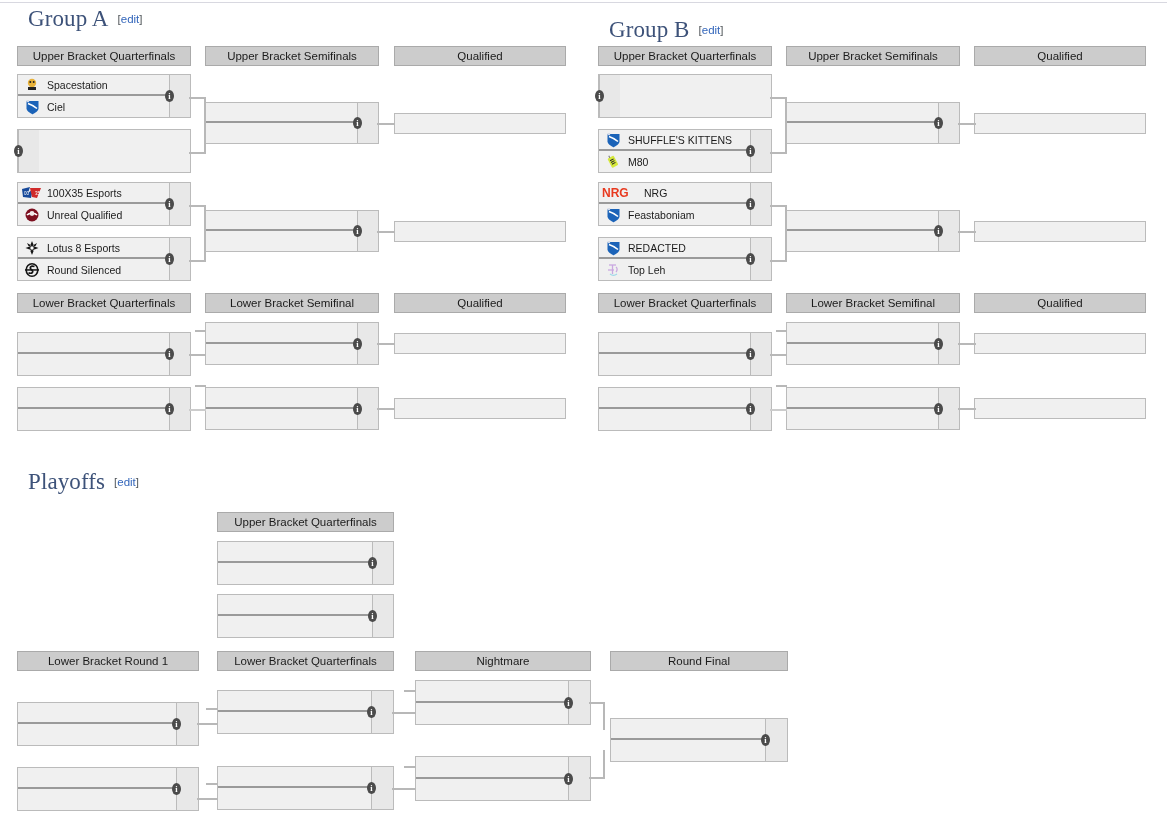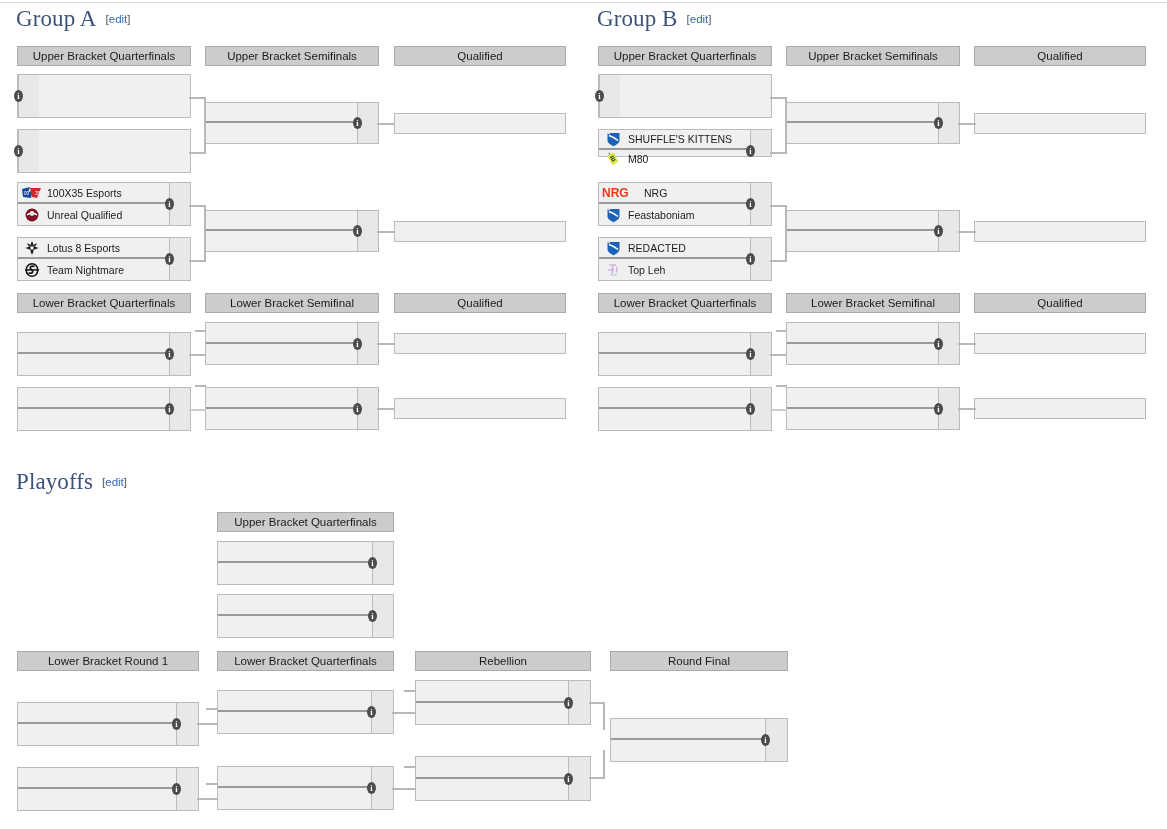--- a/index.html
+++ b/index.html
@@ -18,20 +18,21 @@
     width: 1167px; height: 1px;
     background: #d8d8e0;
   }
 
   
   .sec-head {
     position: absolute;
     white-space: nowrap;
     font-family: "Liberation Serif", serif;
     color: #3b4a6b;
+    margin-left: 12px;
   }
   .sec-head .sec-title {
     font-size: 23px;
     font-weight: normal;
     color: #3d5279;
     letter-spacing: 0.1px;
   }
   .sec-head .sec-edit {
     font-size: 11.5px;
     font-family: "Liberation Sans", sans-serif;
@@ -122,21 +123,21 @@
 <body>
 
 <div id="root">
 
   <div class="top-rule"></div>
 
   <div class="sec-head" style="left:16px; top:6px;">
     <span class="sec-title">Group A</span><span class="sec-edit"><span class="brk">[</span><span>edit</span><span class="brk">]</span></span>
   </div>
 
-  <div class="sec-head" style="left:597px; top:6px;">
+  <div class="sec-head" style="left:597px; top:17px;">
     <span class="sec-title">Group B</span><span class="sec-edit"><span class="brk">[</span><span>edit</span><span class="brk">]</span></span>
   </div>
 
   <div class="sec-head" style="left:16px; top:469px;">
     <span class="sec-title">Playoffs</span><span class="sec-edit"><span class="brk">[</span><span>edit</span><span class="brk">]</span></span>
   </div>
 
   <div class="rnd-head" style="left:17px;  top:46px; width:174px;">Upper Bracket Quarterfinals</div>
   <div class="rnd-head" style="left:205px; top:46px; width:174px;">Upper Bracket Semifinals</div>
   <div class="rnd-head" style="left:394px; top:46px; width:172px;">Qualified</div>
@@ -147,20 +148,43 @@
   <div class="conn v" style="left:204px; top:124px; height:29px;"></div>
   <div class="conn h" style="left:189px; top:205px; width:17px;"></div>
   <div class="conn v" style="left:204px; top:205px; height:27px;"></div>
   <div class="conn h" style="left:189px; top:260px; width:17px;"></div>
   <div class="conn v" style="left:204px; top:232px; height:29px;"></div>
 
   <div class="conn h" style="left:377px; top:123px; width:18px;"></div>
   <div class="conn h" style="left:377px; top:231px; width:18px;"></div>
 
   <div class="match" style="left:17px; top:74px; width:174px; height:44px;">
+    <div class="teams">
+      <div class="row top">
+        <span class="logo">
+            <svg width="16" height="16" viewBox="0 0 16 16">
+              <circle cx="8" cy="6" r="4.2" fill="#e8b23a"></circle>
+              <circle cx="6.3" cy="5" r="1" fill="#222"></circle>
+              <circle cx="9.7" cy="5" r="1" fill="#222"></circle>
+              <path d="M4 10 h8 v3 h-8z" fill="#222"></path>
+            </svg>
+          </span>
+        <span class="tname">Spacestation</span>
+      </div>
+      <div class="row">
+        <span class="logo">
+            <svg width="15" height="16" viewBox="0 0 15 16">
+              <path d="M1.5 2h12v7.5c0 3-6 5.8-6 5.8S1.5 12.5 1.5 9.5z" fill="#1b63b8"></path>
+              <path d="M3 4.5c3 1 6 2.5 9 5" stroke="#fff" stroke-width="1.6" fill="none"></path>
+              <rect x="1.5" y="1.2" width="2.6" height="2" fill="#cfd8e8"></rect>
+            </svg>
+          </span>
+        <span class="tname">Ciel</span>
+      </div>
+    </div>
     <div class="score" style="width:21px;">
       <span class="ibadge" style="left:-5px; top:15px;">i</span>
     </div>
   </div>
 
   <div class="match" style="left:17px; top:129px; width:174px; height:44px;">
     <div class="score" style="width:21px;">
       <span class="ibadge" style="left:-5px; top:15px;">i</span>
     </div>
   </div>
@@ -213,21 +237,21 @@
         <span class="tname">Lotus 8 Esports</span>
       </div>
       <div class="row">
         <span class="logo">
             <svg width="16" height="16" viewBox="0 0 16 16">
               <ellipse cx="8" cy="8" rx="5.8" ry="6.3" fill="none" stroke="#151515" stroke-width="1.6"></ellipse>
               <path d="M10.5 4.5c-4-1.2-5.5 1.5-3 3.2 2.5 1.7 1 4.4-3 3.2" stroke="#151515" stroke-width="1.7" fill="none"></path>
               <rect x="1" y="7.2" width="14" height="1.5" fill="#151515"></rect>
             </svg>
           </span>
-        <span class="tname">Team Nightmare</span>
+        <span class="tname">Round Silenced</span>
       </div>
     </div>
     <div class="score" style="width:21px;">
       <span class="ibadge" style="left:-5px; top:15px;">i</span>
     </div>
   </div>
 
   <div class="match empty" style="left:205px; top:102px; width:174px; height:42px;">
     <div class="teams">
       <div class="row top">
@@ -365,21 +389,21 @@
   <div class="conn v" style="left:785px; top:232px; height:29px;"></div>
   <div class="conn h" style="left:958px; top:123px; width:18px;"></div>
   <div class="conn h" style="left:958px; top:231px; width:18px;"></div>
 
   <div class="match" style="left:598px; top:74px; width:174px; height:44px;">
     <div class="score" style="width:21px;">
       <span class="ibadge" style="left:-5px; top:15px;">i</span>
     </div>
   </div>
 
-  <div class="match" style="left:598px; top:129px; width:174px; height:28px;">
+  <div class="match" style="left:598px; top:129px; width:174px; height:44px;">
     <div class="teams">
       <div class="row top">
         <span class="logo">
             <svg width="15" height="16" viewBox="0 0 15 16">
               <path d="M1.5 2h12v7.5c0 3-6 5.8-6 5.8S1.5 12.5 1.5 9.5z" fill="#1b63b8"></path>
               <path d="M3 4.5c3 1 6 2.5 9 5" stroke="#fff" stroke-width="1.6" fill="none"></path>
               <rect x="1.5" y="1.2" width="2.6" height="2" fill="#cfd8e8"></rect>
             </svg>
           </span>
         <span class="tname">SHUFFLE'S KITTENS</span>
@@ -606,21 +630,21 @@
           <span class="tname"></span>
         </div>
     </div>
     <div class="score" style="width:21px;">
       <span class="ibadge" style="left:-5px; top:15px;">i</span>
     </div>
   </div>
 
   <div class="rnd-head" style="left:17px;  top:651px; width:182px;">Lower Bracket Round 1</div>
   <div class="rnd-head" style="left:217px; top:651px; width:177px;">Lower Bracket Quarterfinals</div>
-  <div class="rnd-head" style="left:415px; top:651px; width:176px;">Rebellion</div>
+  <div class="rnd-head" style="left:415px; top:651px; width:176px;">Nightmare</div>
   <div class="rnd-head" style="left:610px; top:651px; width:178px;">Round Final</div>
 
   <div class="conn h" style="left:197px; top:723px; width:21px;"></div>
   <div class="conn h" style="left:206px; top:708px; width:12px;"></div>
   <div class="conn h" style="left:197px; top:798px; width:21px;"></div>
   <div class="conn h" style="left:206px; top:783px; width:12px;"></div>
 
   <div class="conn h" style="left:392px; top:712px; width:24px;"></div>
   <div class="conn h" style="left:404px; top:690px; width:12px;"></div>
   <div class="conn h" style="left:392px; top:788px; width:24px;"></div>

